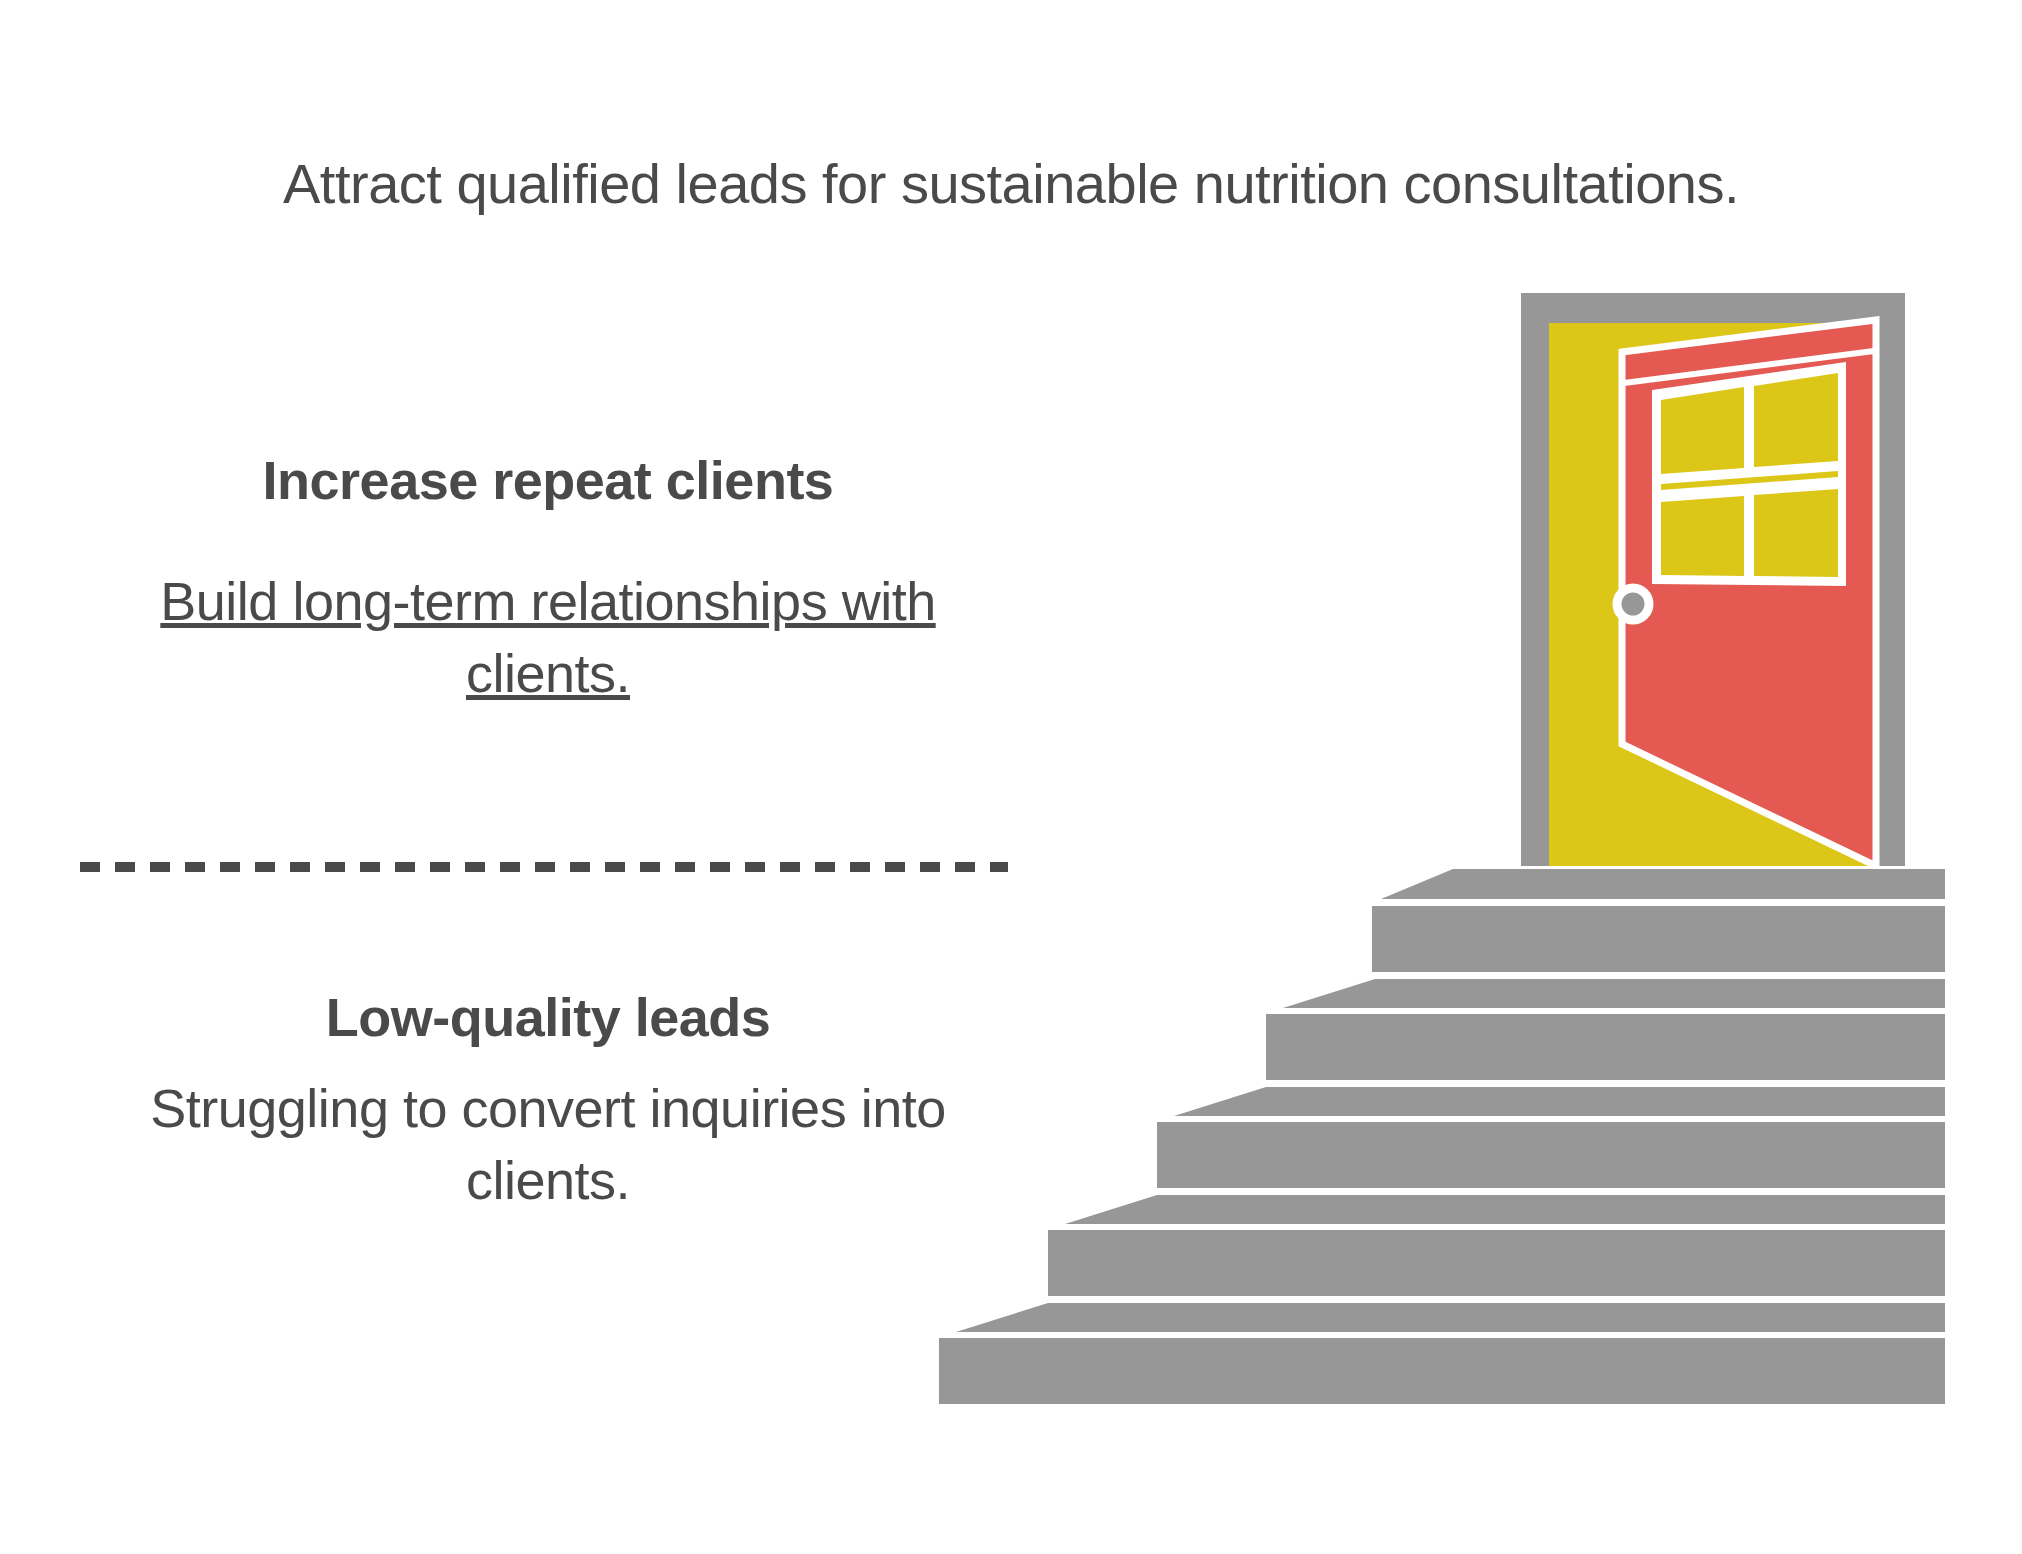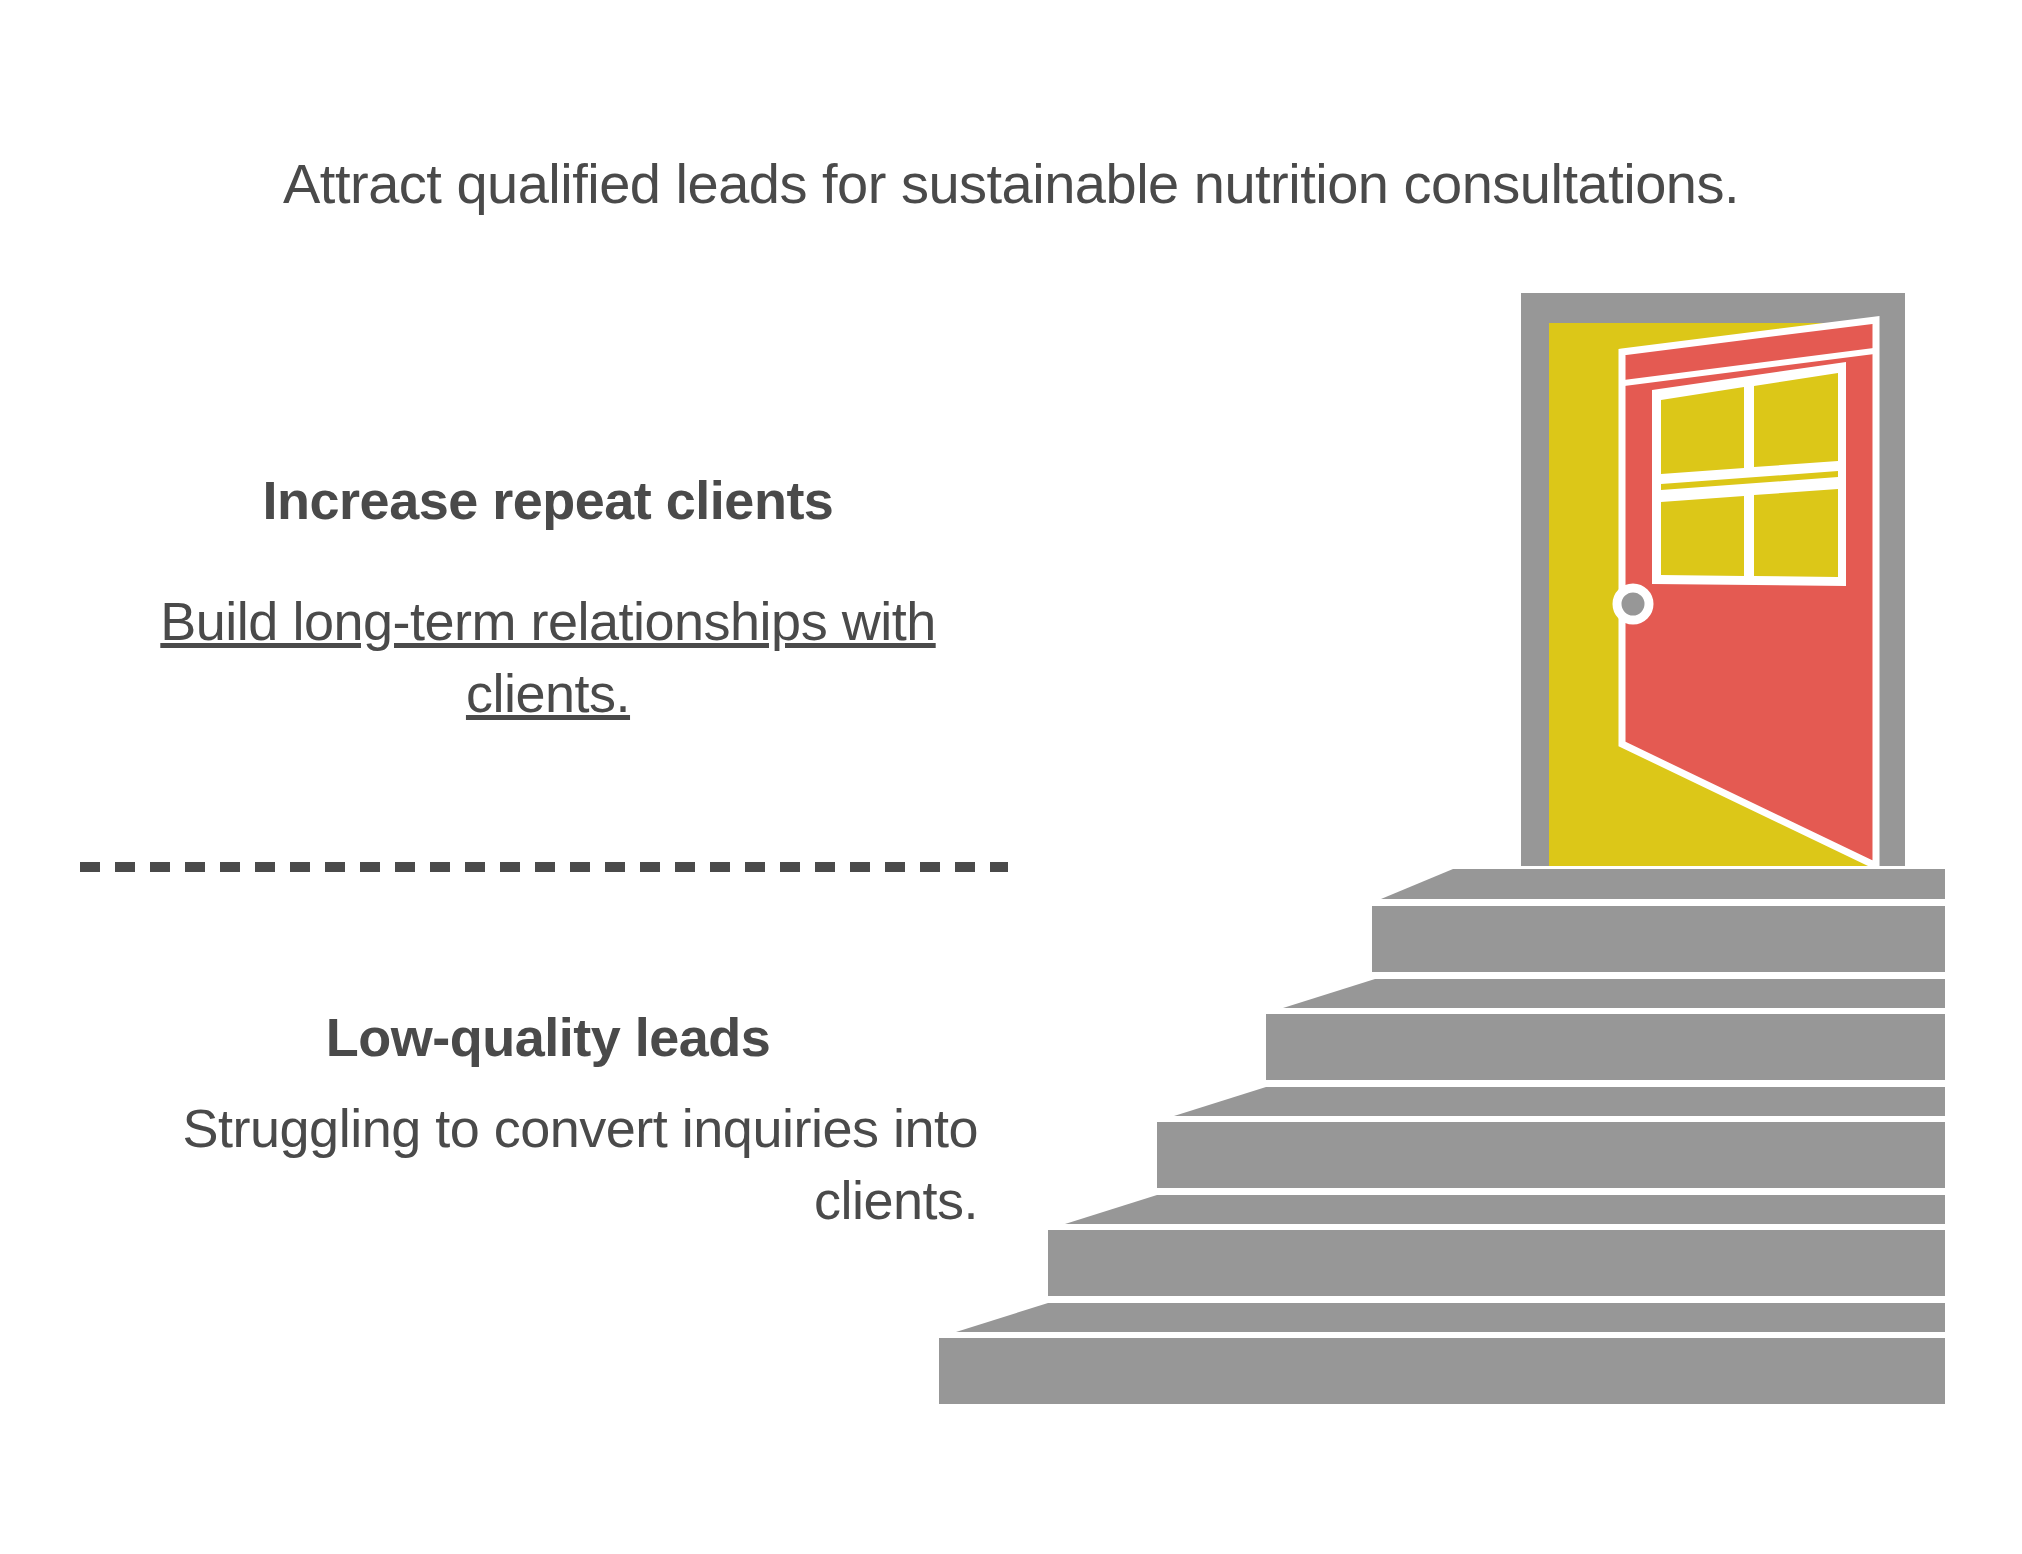--- a/index.html
+++ b/index.html
@@ -19,38 +19,37 @@
     font-size: 56px;
     line-height: 64px;
     font-weight: 400;
     letter-spacing: -0.5px;
   }
   .left-col {
     position: absolute;
     left: 60px;
     width: 976px;
     text-align: center;
-    margin-top: 20px;
   }
   .sec-heading {
     font-size: 54px;
     font-weight: 700;
     line-height: 60px;
     letter-spacing: -0.5px;
   }
   .sec-body {
     font-size: 54px;
     font-weight: 400;
     line-height: 72px;
     letter-spacing: -0.5px;
   }
   #heading-goal { top: 450px; }
   #body-goal    { top: 565px; left: 128px; width: 840px; text-decoration: underline; }
   #heading-pain { top: 987px; }
-  #body-pain    { top: 1072px; left: 118px; width: 860px; text-align: right; }
+  #body-pain    { top: 1072px; left: 118px; width: 860px; }
   .art {
     position: absolute;
     top: 0; left: 0;
     width: 2022px; height: 1554px;
     pointer-events: none;
   }
 </style>
 </head>
 <body>
 

